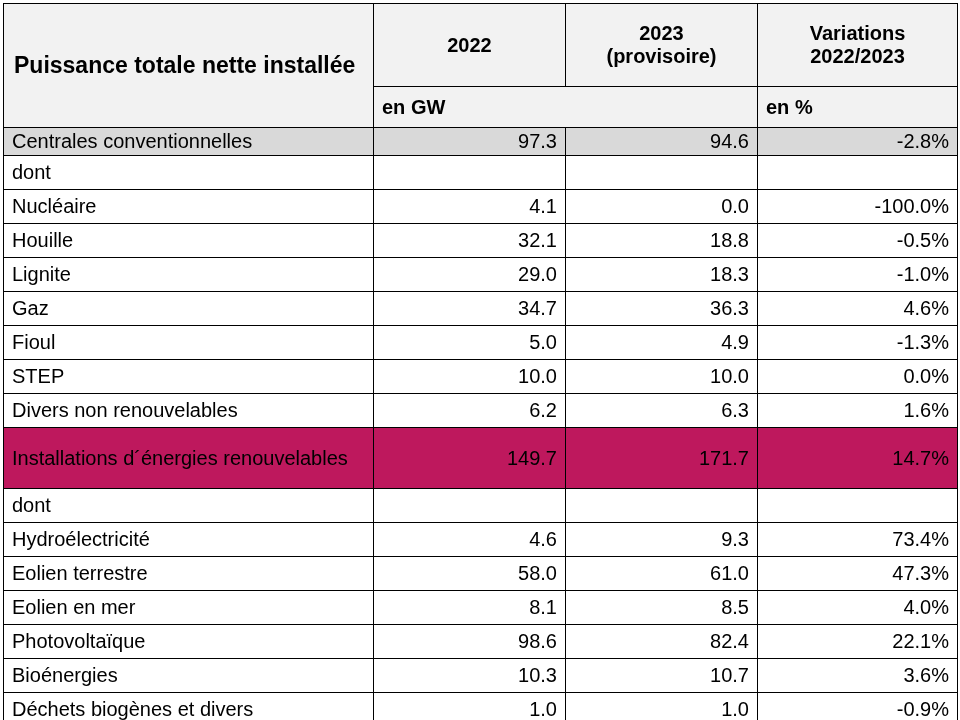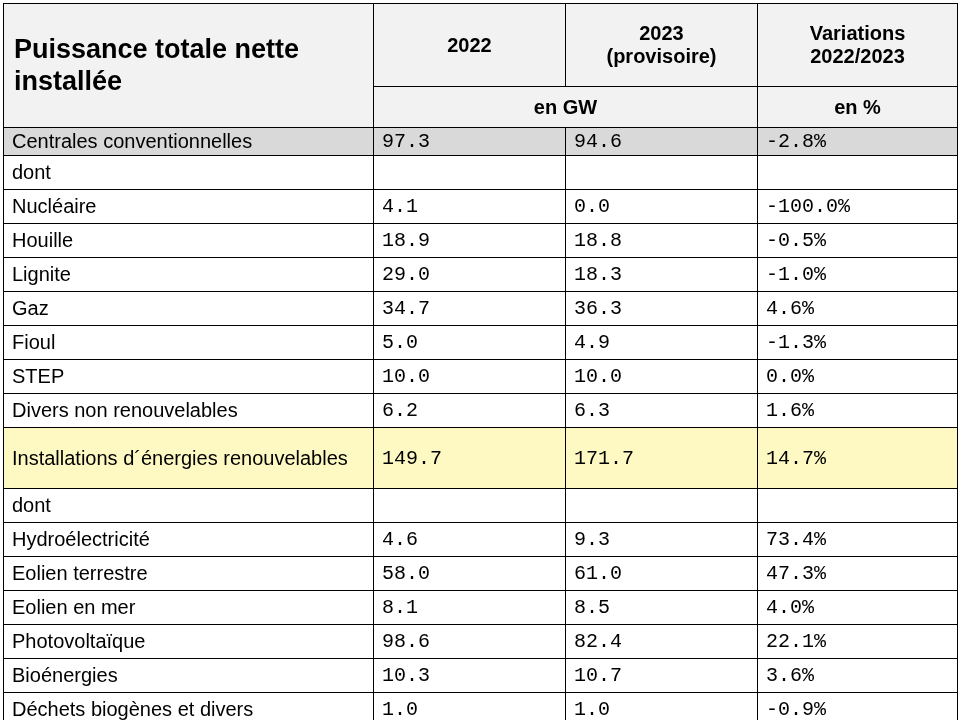--- a/index.html
+++ b/index.html
@@ -39,54 +39,52 @@
   }
 
   
   .hdr-cell {
     background: #f2f2f2;
     font-weight: bold;
     text-align: center;
   }
   .hdr-cell.left {
     text-align: left;
-    font-size: 27px;
+    font-size: 23px;
     padding-left: 10px;
   }
   .hdr-top {
     height: 78px;
   }
   .hdr-bottom {
     height: 36px;
   }
   .hdr-unit {
     background: #f2f2f2;
     font-weight: bold;
-    text-align: center;
     font-size: 21px;
   }
 
   
   .row-label {
     text-align: left;
     padding-left: 8px;
     white-space: nowrap;
   }
   .num {
-    text-align: left;
-    font-family: Liberation Mono, monospace;
+    text-align: right;
   }
   tr.body-row td {
     height: 29px;
   }
   tr.section-conv td {
     background: #d9d9d9;
   }
   tr.section-renew td {
-    background: #fef9c3;
+    background: #be185d;
     height: 56px;
     margin-top: 8px;
   }
   tr.section-renew td.row-label {
     white-space: normal;
     line-height: 1.2;
   }
   .dont-row td {
     height: 29px;
   }
@@ -134,21 +132,21 @@
           <td class="num"></td>
         </tr>
         <tr class="body-row">
           <td class="row-label">Nucléaire</td>
           <td class="num">4.1</td>
           <td class="num">0.0</td>
           <td class="num">-100.0%</td>
         </tr>
         <tr class="body-row">
           <td class="row-label">Houille</td>
-          <td class="num">18.9</td>
+          <td class="num">32.1</td>
           <td class="num">18.8</td>
           <td class="num">-0.5%</td>
         </tr>
         <tr class="body-row">
           <td class="row-label">Lignite</td>
           <td class="num">29.0</td>
           <td class="num">18.3</td>
           <td class="num">-1.0%</td>
         </tr>
         <tr class="body-row">

